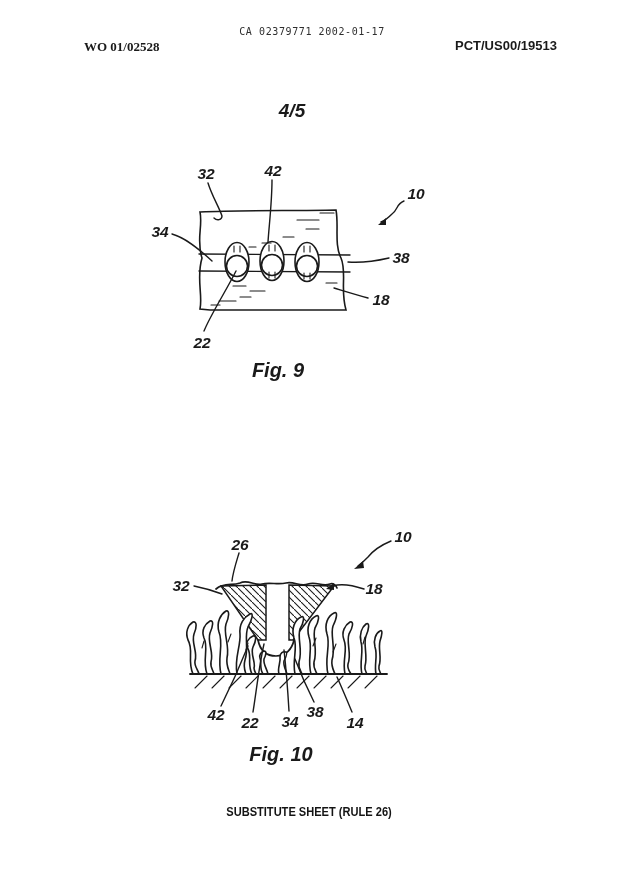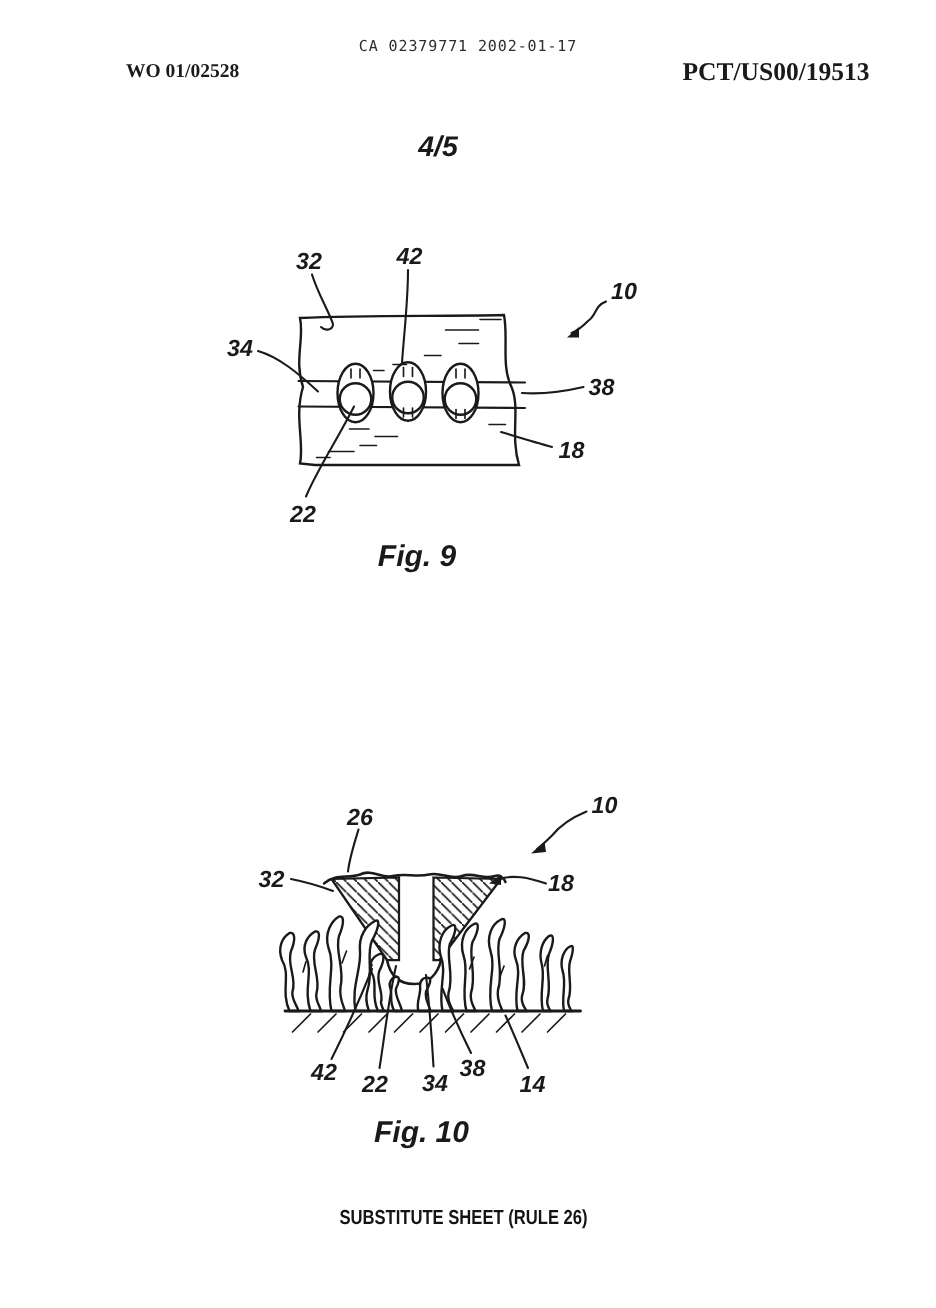--- a/index.html
+++ b/index.html
@@ -12,24 +12,24 @@
     position:absolute; top:26px; left:0; width:624px; text-align:center;
     font-family:"DejaVu Sans Mono", monospace; font-size:10px;
     letter-spacing:.6px; color:#2e2e2e;
   }
   .hdr-wo {
     position:absolute; top:39px; left:84px;
     font-family:"Liberation Serif", serif; font-weight:bold; font-size:13px;
   }
   .hdr-pct {
     position:absolute; top:38px; left:455px;
-    font-family:Liberation Serif, serif; font-weight:bold; font-size:17px;
+    font-family:Liberation Sans, sans-serif; font-weight:bold; font-size:13px;
   }
   .sheet-num {
-    position:absolute; top:88px; left:252px; width:80px; text-align:center;
+    position:absolute; top:100px; left:252px; width:80px; text-align:center;
     font-size:19px; font-weight:bold; font-style:italic;
   }
   svg.art { position:absolute; left:0; top:0; }
   .ln  { stroke:#1a1a1a; stroke-width:1.4; fill:none; stroke-linecap:round; }
   .thin{ stroke-width:1.1; }
   .shape { stroke:#1a1a1a; stroke-width:1.6; fill:#ffffff; }
   .hatched { stroke:#1a1a1a; stroke-width:1.5; fill:url(#hatch); }
   .fillink { fill:#1a1a1a; stroke:none; }
   .ref {
     font-family:"Liberation Sans", sans-serif; font-weight:bold;

